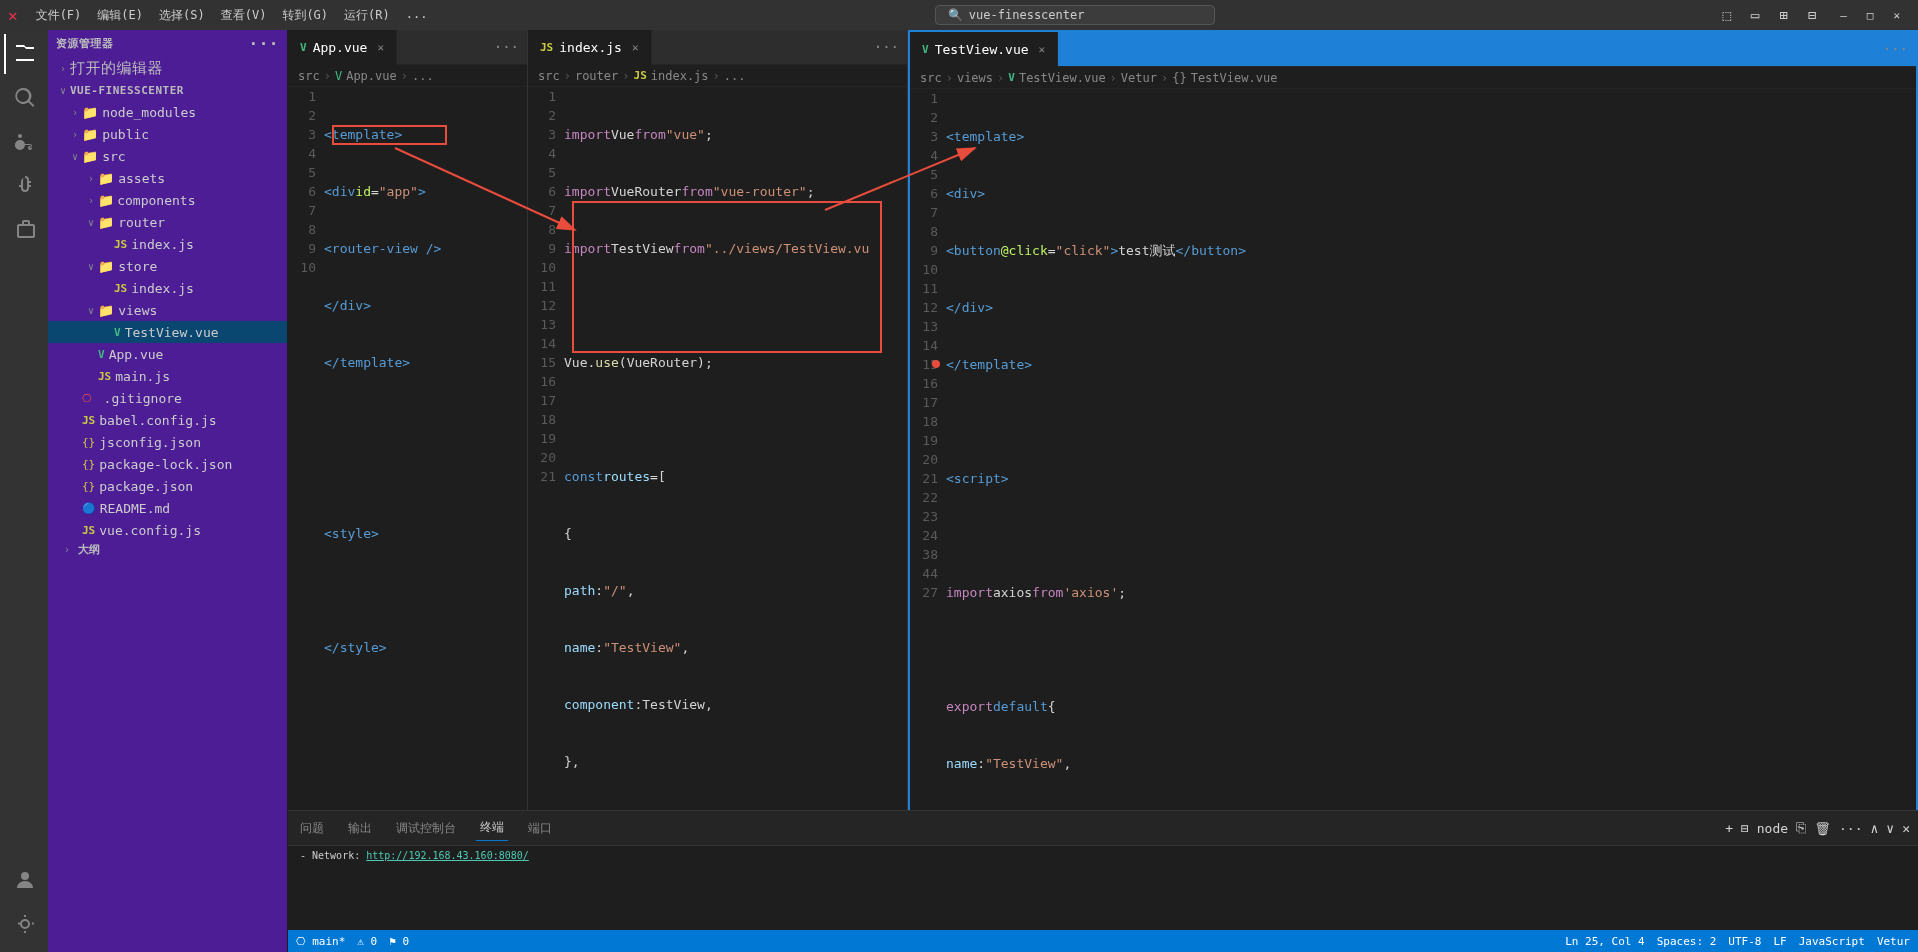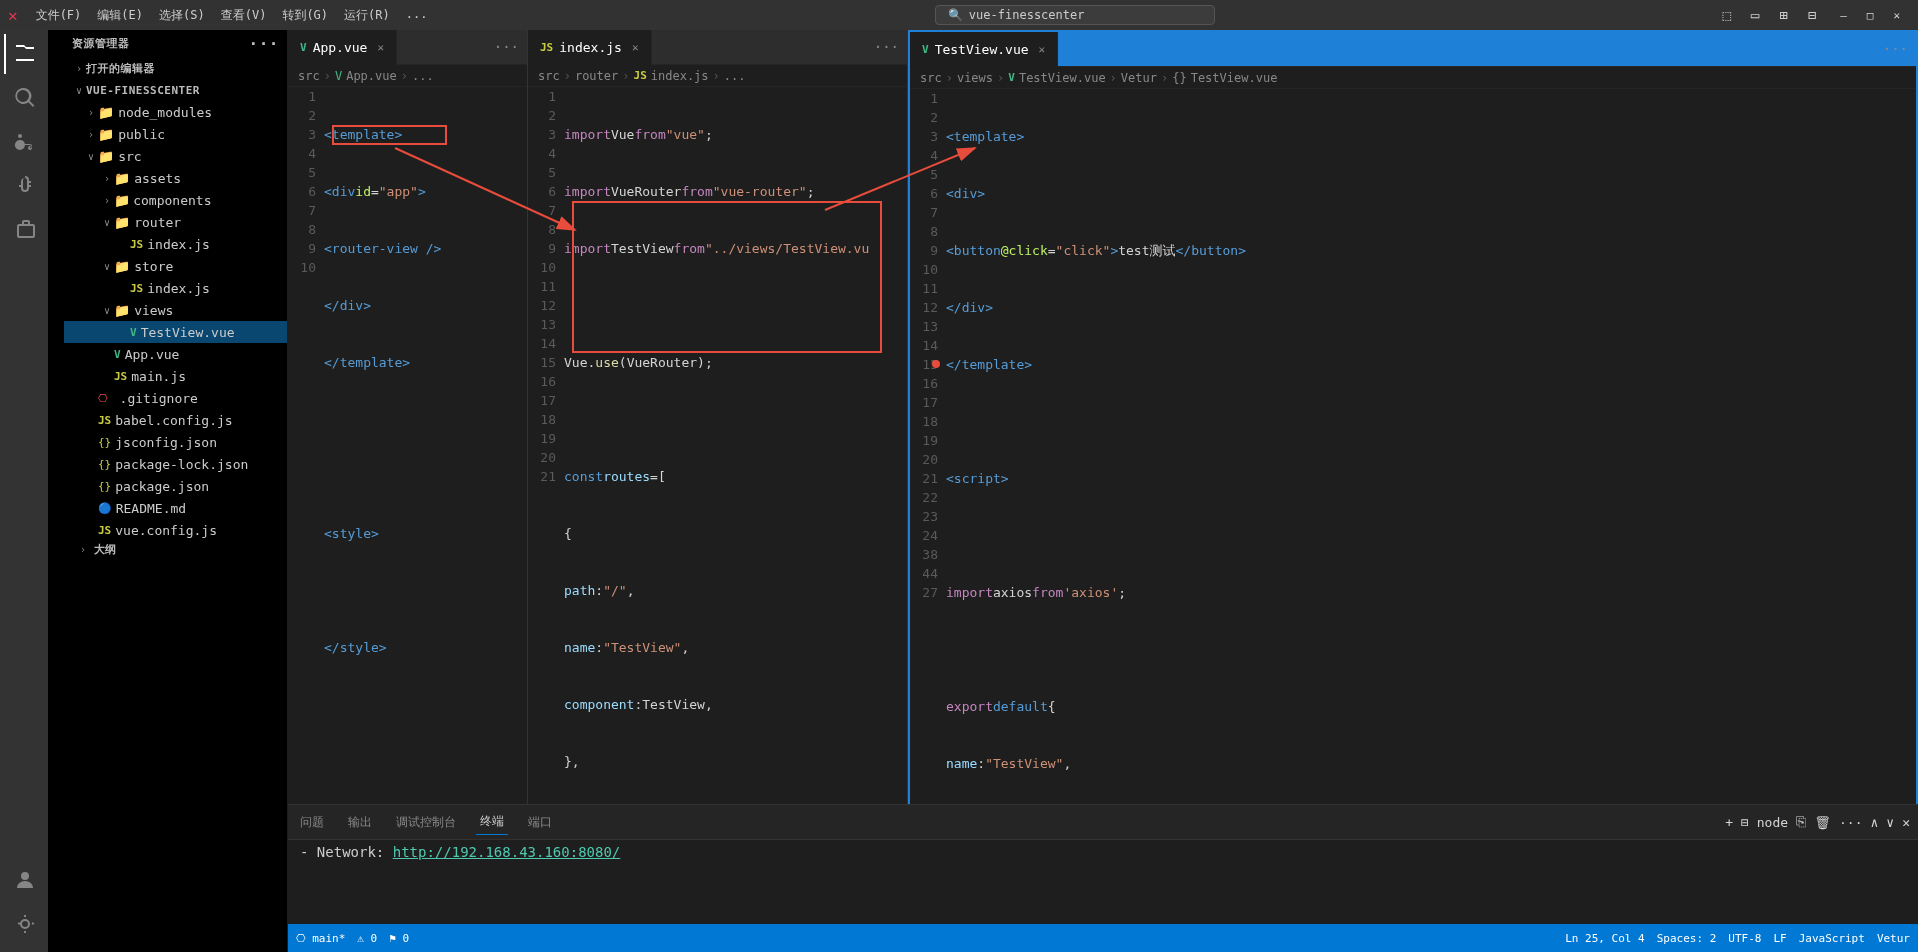--- a/index.html
+++ b/index.html
@@ -104,26 +104,25 @@
       padding-bottom: 8px;
       display: flex;
       flex-direction: column;
       align-items: center;
       gap: 4px;
     }
 
     
     .sidebar {
       width: 240px;
-      background: #000000;
+      background: #4c1d95;
       display: flex;
       flex-direction: column;
       border-right: 1px solid #1e1e1e;
       overflow-y: auto;
-      padding-left: 16px;
     }
     .folder-icon { color: #dcb67a; }
     .chevron { font-size: 10px; color: #888; width: 14px; text-align: center; }
     .tab-close {
       font-size: 11px;
       color: #888;
       margin-left: 4px;
       cursor: pointer;
     }
     .str { color: #ce9178; }
@@ -131,21 +130,21 @@
     .attr { color: #bef264; }
     .fn { color: #dcdcaa; }
     .punc { color: #d4d4d4; }
     .plain { color: #d4d4d4; }
     .blue { color: #569cd6; }
     .light-blue { color: #9cdcfe; }
     .purple { color: #c586c0; }
 
     
     .status-bar {
-      height: 28px;
+      height: 22px;
       background: #0078d4;
       display: flex;
       align-items: center;
       padding: 0 8px;
       font-size: 11px;
       color: #ffffff;
       gap: 12px;
     }
     .status-right {
       margin-left: auto;
@@ -182,21 +181,21 @@
     }
     .terminal-tab-right {
       margin-left: auto;
       display: flex;
       align-items: center;
       gap: 8px;
     }
     .terminal-content {
       flex: 1;
       padding: 4px 12px;
-      font-size: 14px;
+      font-size: 10px;
       color: #cccccc;
       font-family: 'Consolas', monospace;
     }
     .terminal-link { color: #4ec9b0; text-decoration: underline; cursor: pointer; }
 
     
     ::-webkit-scrollbar { width: 8px; height: 8px; }
     ::-webkit-scrollbar-track { background: #1e1e1e; }
     ::-webkit-scrollbar-thumb { background: #424242; }
 
@@ -408,21 +407,21 @@
   </div>
 
   <div class="sidebar">
     <div class="sidebar-section-header">
       <span>资源管理器</span>
       <span style="margin-left:auto; font-size:16px;">···</span>
     </div>
 
     <div class="tree-row" style="padding-left:8px;">
       <span class="chevron">›</span>
-      <span style="font-size:11px; font-weight:700; color:#bbb; text-transform:uppercase; letter-spacing:0.5px;">打开的编辑器</span>
+      <span style="font-size:15px; font-weight:400; color:#bbb; text-transform:uppercase; letter-spacing:0.5px;">打开的编辑器</span>
     </div>
 
     <div class="tree-row" style="padding-left:8px;">
       <span class="chevron">∨</span>
       <span style="font-size:11px; font-weight:700; color:#bbb; text-transform:uppercase; letter-spacing:0.5px;">VUE-FINESSCENTER</span>
     </div>
 
     <div class="tree-row" style="padding-left:20px;">
       <span class="chevron">›</span>
       <span class="folder-icon">📁</span>

